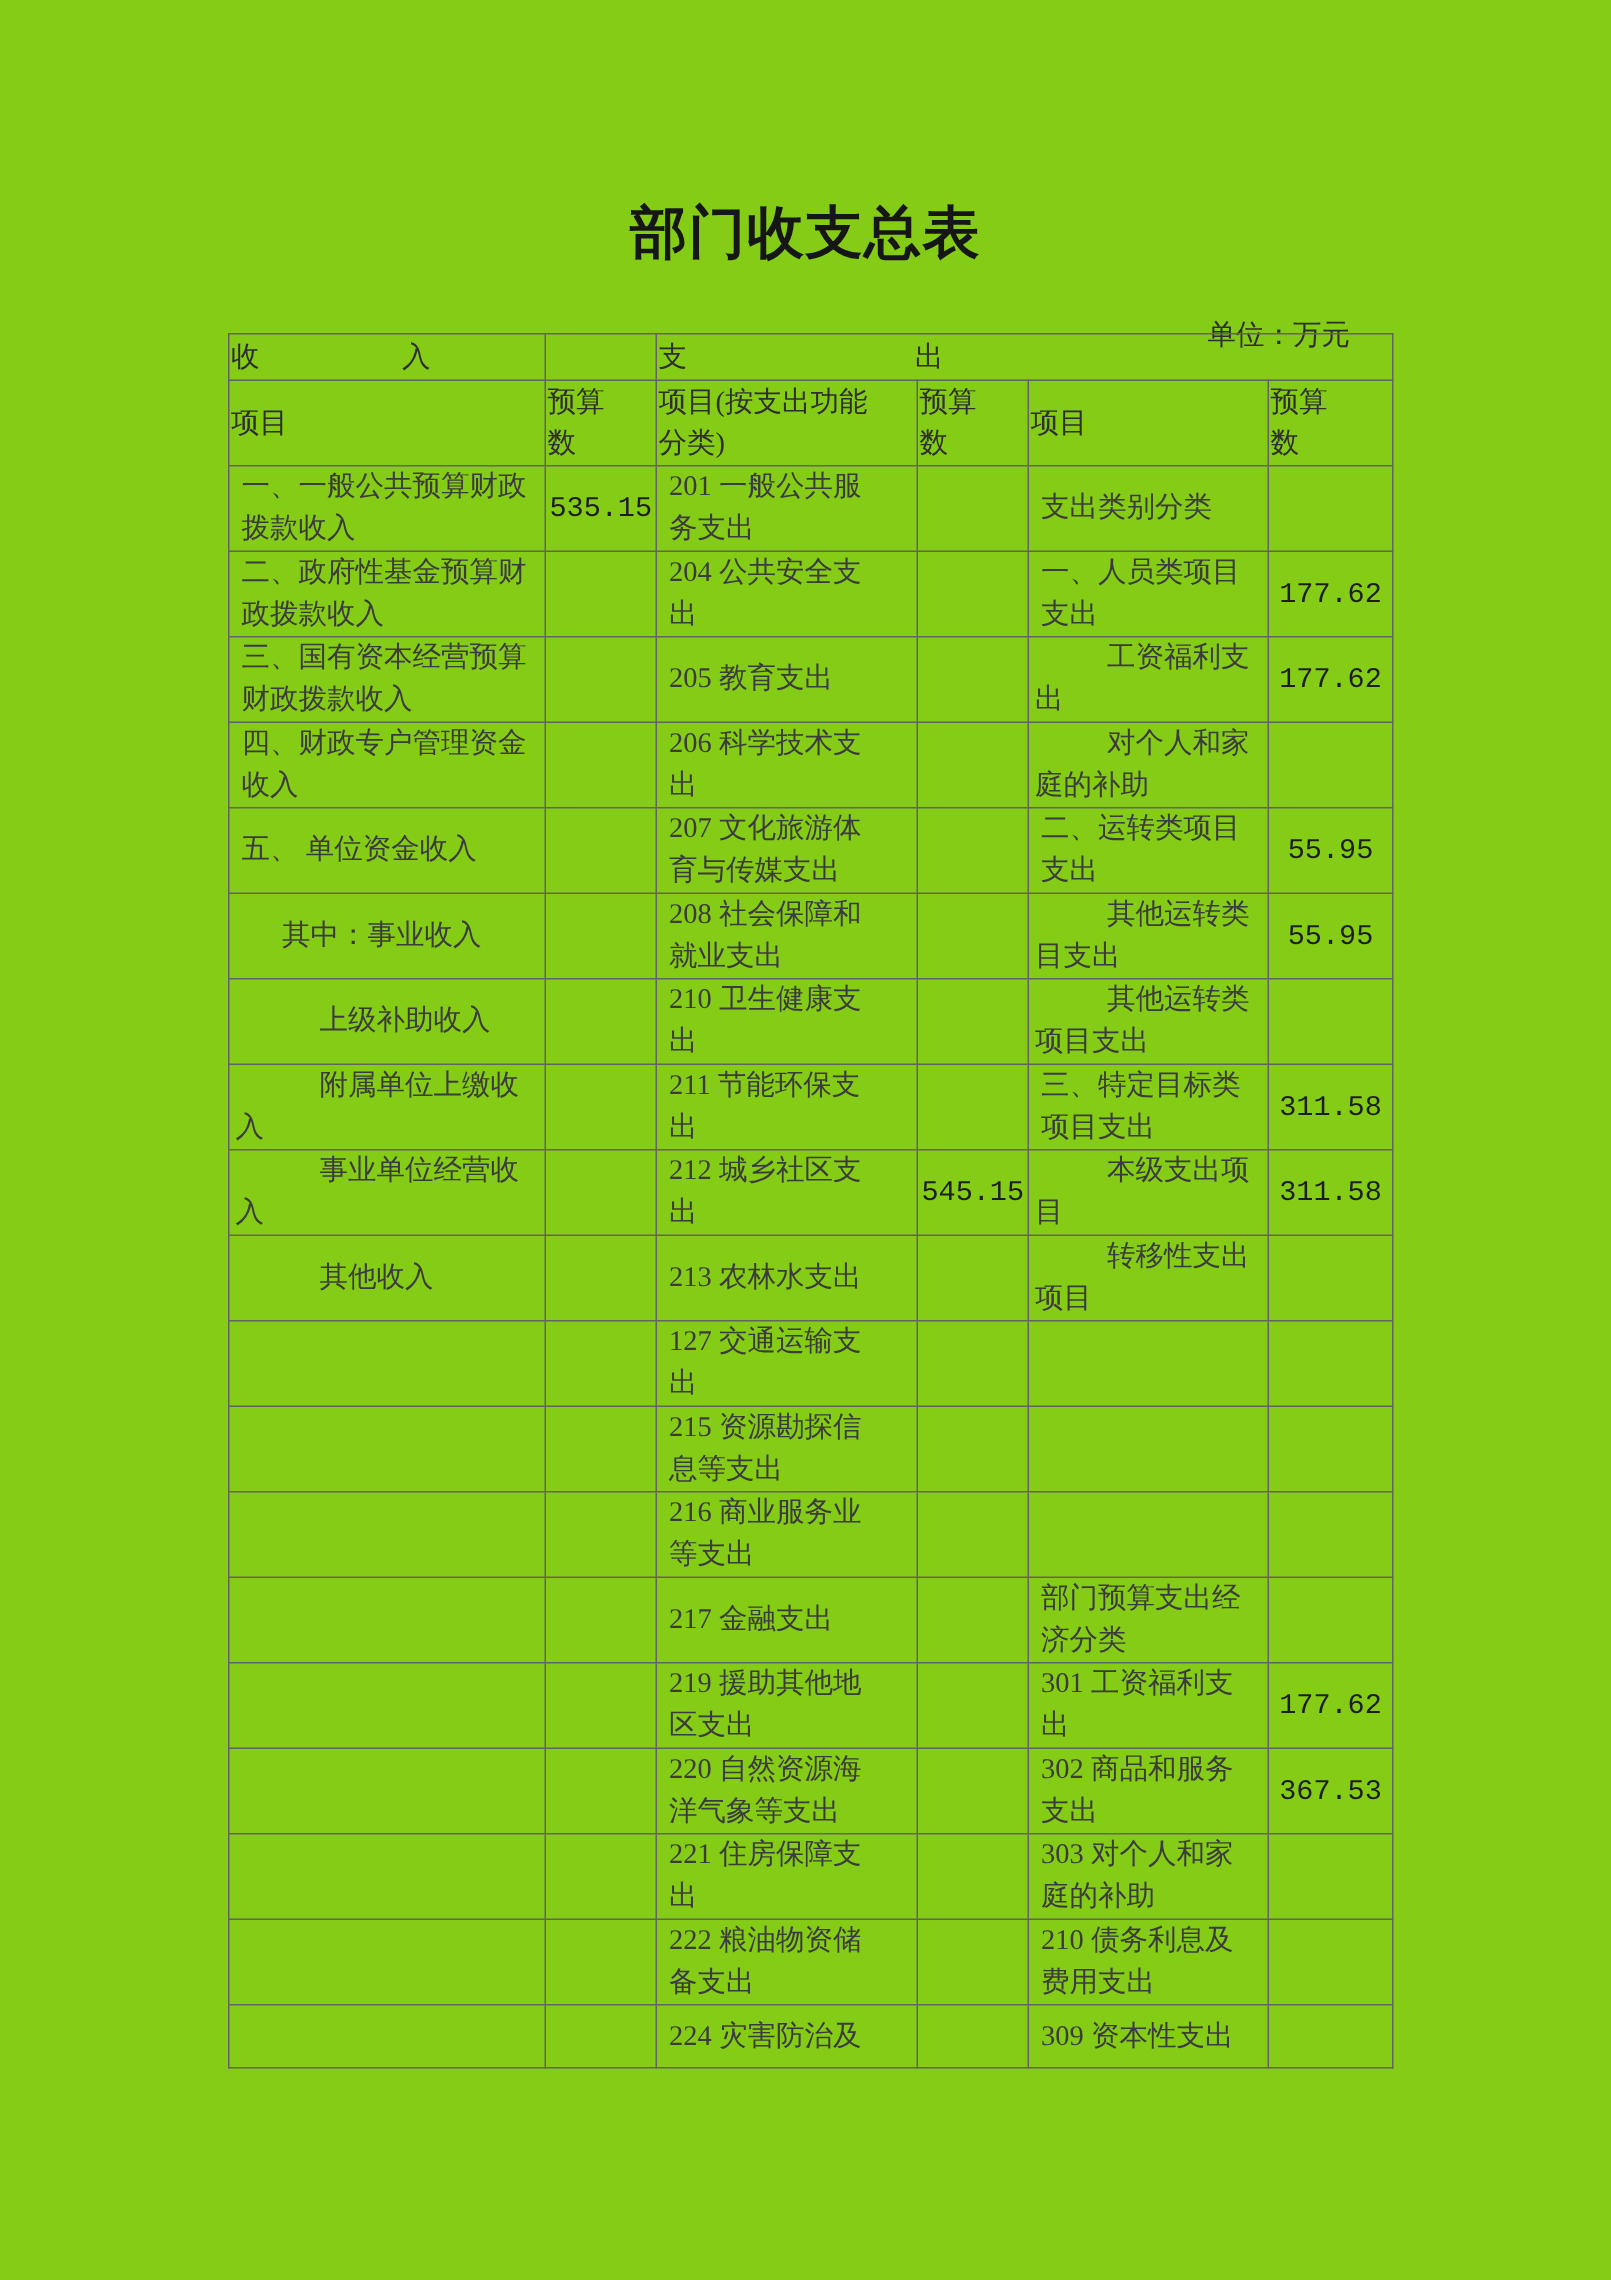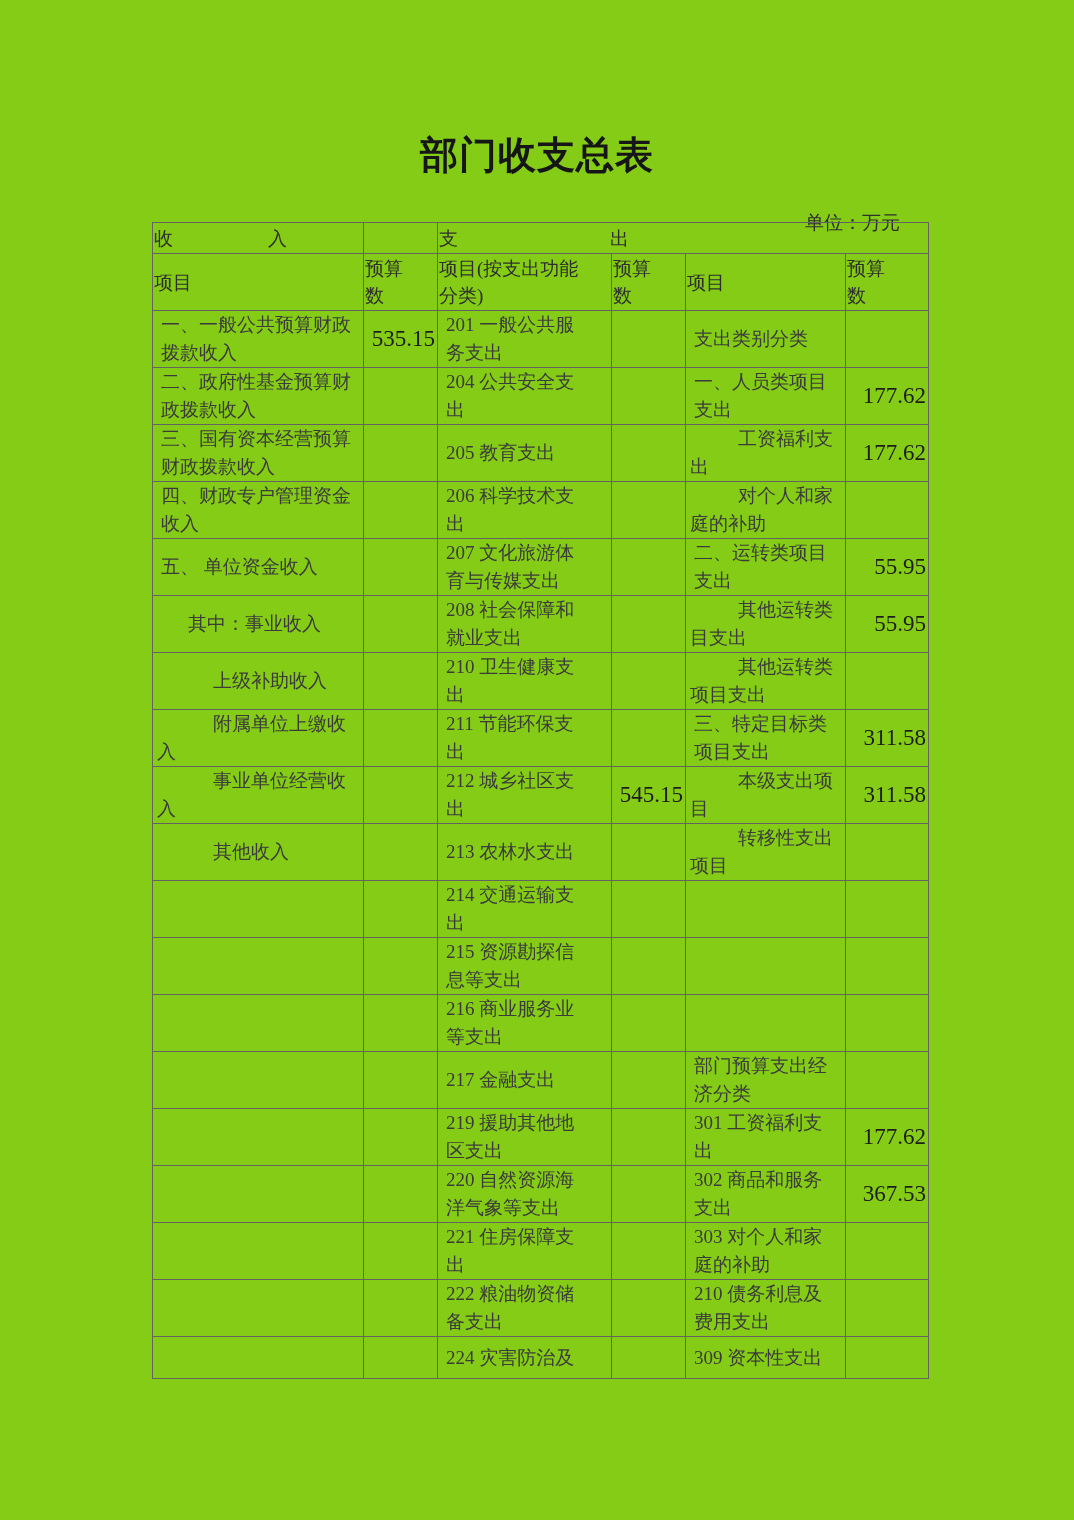--- a/index.html
+++ b/index.html
@@ -62,23 +62,23 @@
   td.cell-text {
     font-size: 19px;
     line-height: 28px;
     padding: 0 3px 0 8px;
     color: #3b3b3b;
   }
   td.cell-text.ind1 { padding-left: 4px; text-indent: 31px; }
   td.cell-text.ind2 { padding-left: 4px; text-indent: 56px; margin-top: 30px; }
   td.cell-text.c5.ind2 { text-indent: 48px; }
   td.num {
-    font-family: Liberation Serif, serif;
-    font-size: 23px;
-    text-align: right;
+    font-family: Liberation Mono, monospace;
+    font-size: 19px;
+    text-align: center;
     color: #1d1d1d;
     padding: 0 2px;
   }
 </style>
 </head>
 <body>
 
 <div class="page">
 
   <div class="doc-title">部门收支总表</div>
@@ -213,21 +213,21 @@
           <td class="num"></td>
           <td class="cell-text c3">213 农林水支出</td>
           <td class="num"></td>
           <td class="cell-text c5 ind2">转移性支出
 项目</td>
           <td class="num"></td>
         </tr>
         <tr>
           <td class="cell-text c1"></td>
           <td class="num"></td>
-          <td class="cell-text c3">214 交通运输支
+          <td class="cell-text c3">127 交通运输支
 出</td>
           <td class="num"></td>
           <td class="cell-text c5"></td>
           <td class="num"></td>
         </tr>
         <tr>
           <td class="cell-text c1"></td>
           <td class="num"></td>
           <td class="cell-text c3">215 资源勘探信
 息等支出</td>

